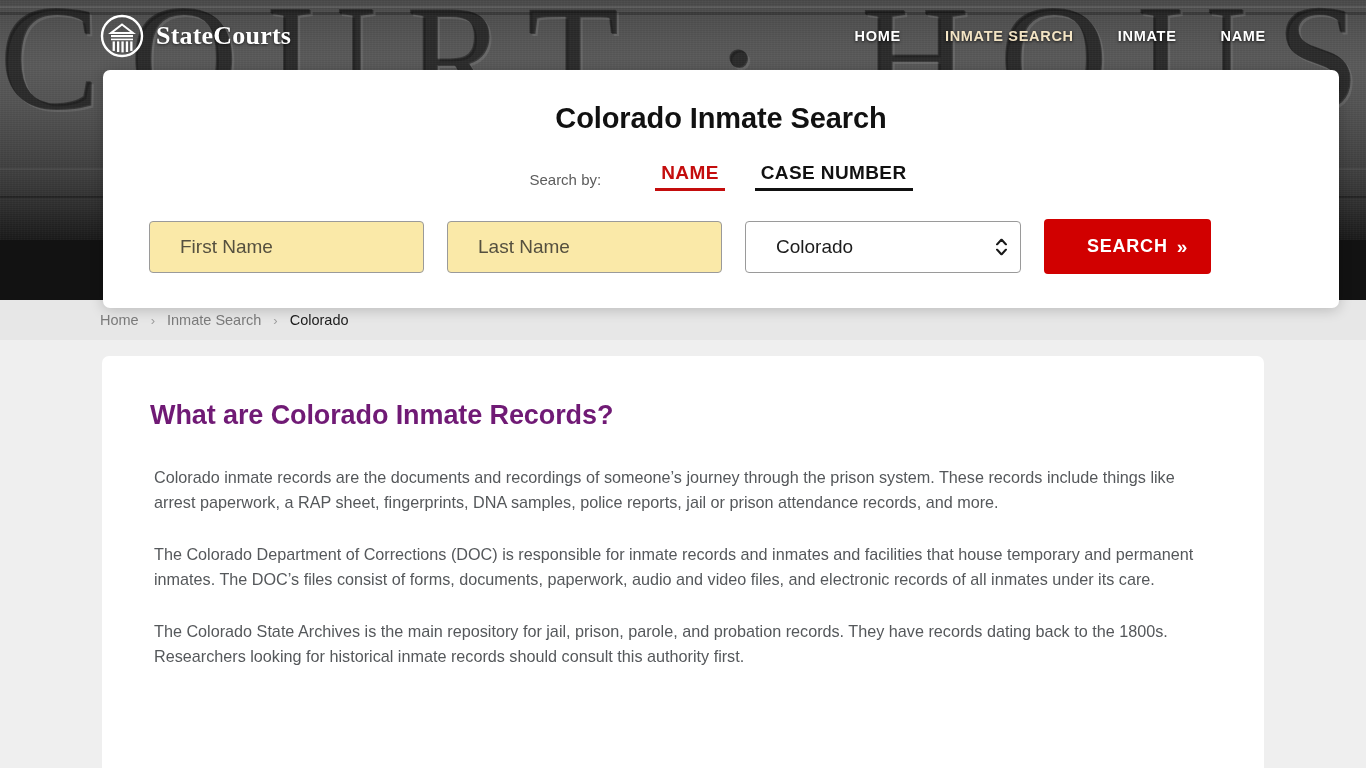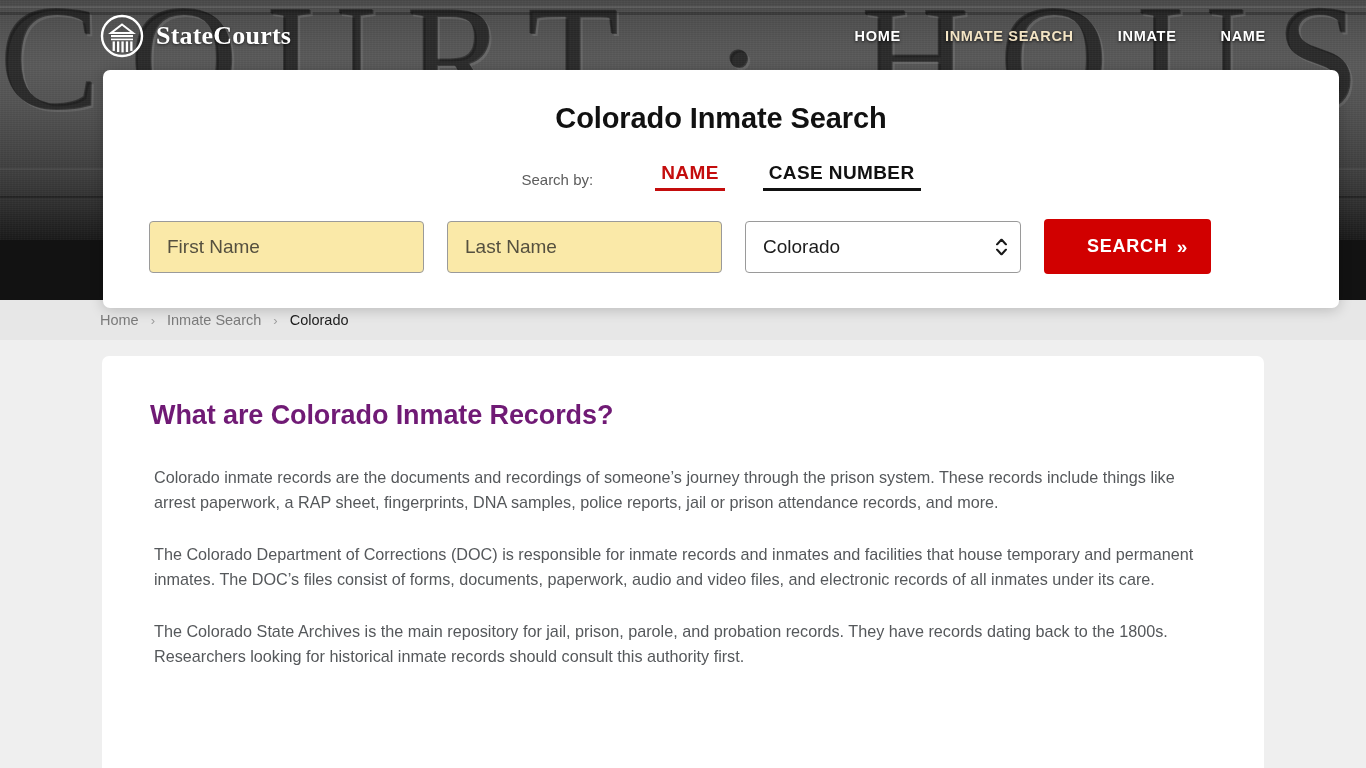--- a/index.html
+++ b/index.html
@@ -140,21 +140,21 @@
     font-size: 29px;
     font-weight: bold;
     color: #111111;
     margin: 6px 0 0;
     letter-spacing: -.1px;
   }
   .searchby-row {
     display: flex;
     align-items: flex-end;
     justify-content: center;
-    gap: 8px;
+    gap: 0;
     margin-top: 26px;
   }
   .searchby-label {
     color: #5c5c5c;
     font-size: 15px;
     margin-right: 54px;
     padding-bottom: 3px;
   }
   .tab {
     font-size: 19px;
@@ -180,21 +180,21 @@
     align-items: center;
     gap: 23px;
     margin-top: 28px;
   }
   .field {
     height: 52px;
     border: 1px solid #9a9a9a;
     border-radius: 4px;
     font-size: 19px;
     font-family: inherit;
-    padding: 0 17px;
+    padding: 0 30px;
     outline: none;
   }
   .field-first, .field-last {
     width: 275px;
     background: #fae9a8;
     color: #4a4637;
   }
   .field-first::placeholder, .field-last::placeholder {
     color: #55503f; opacity: 1;
   }

